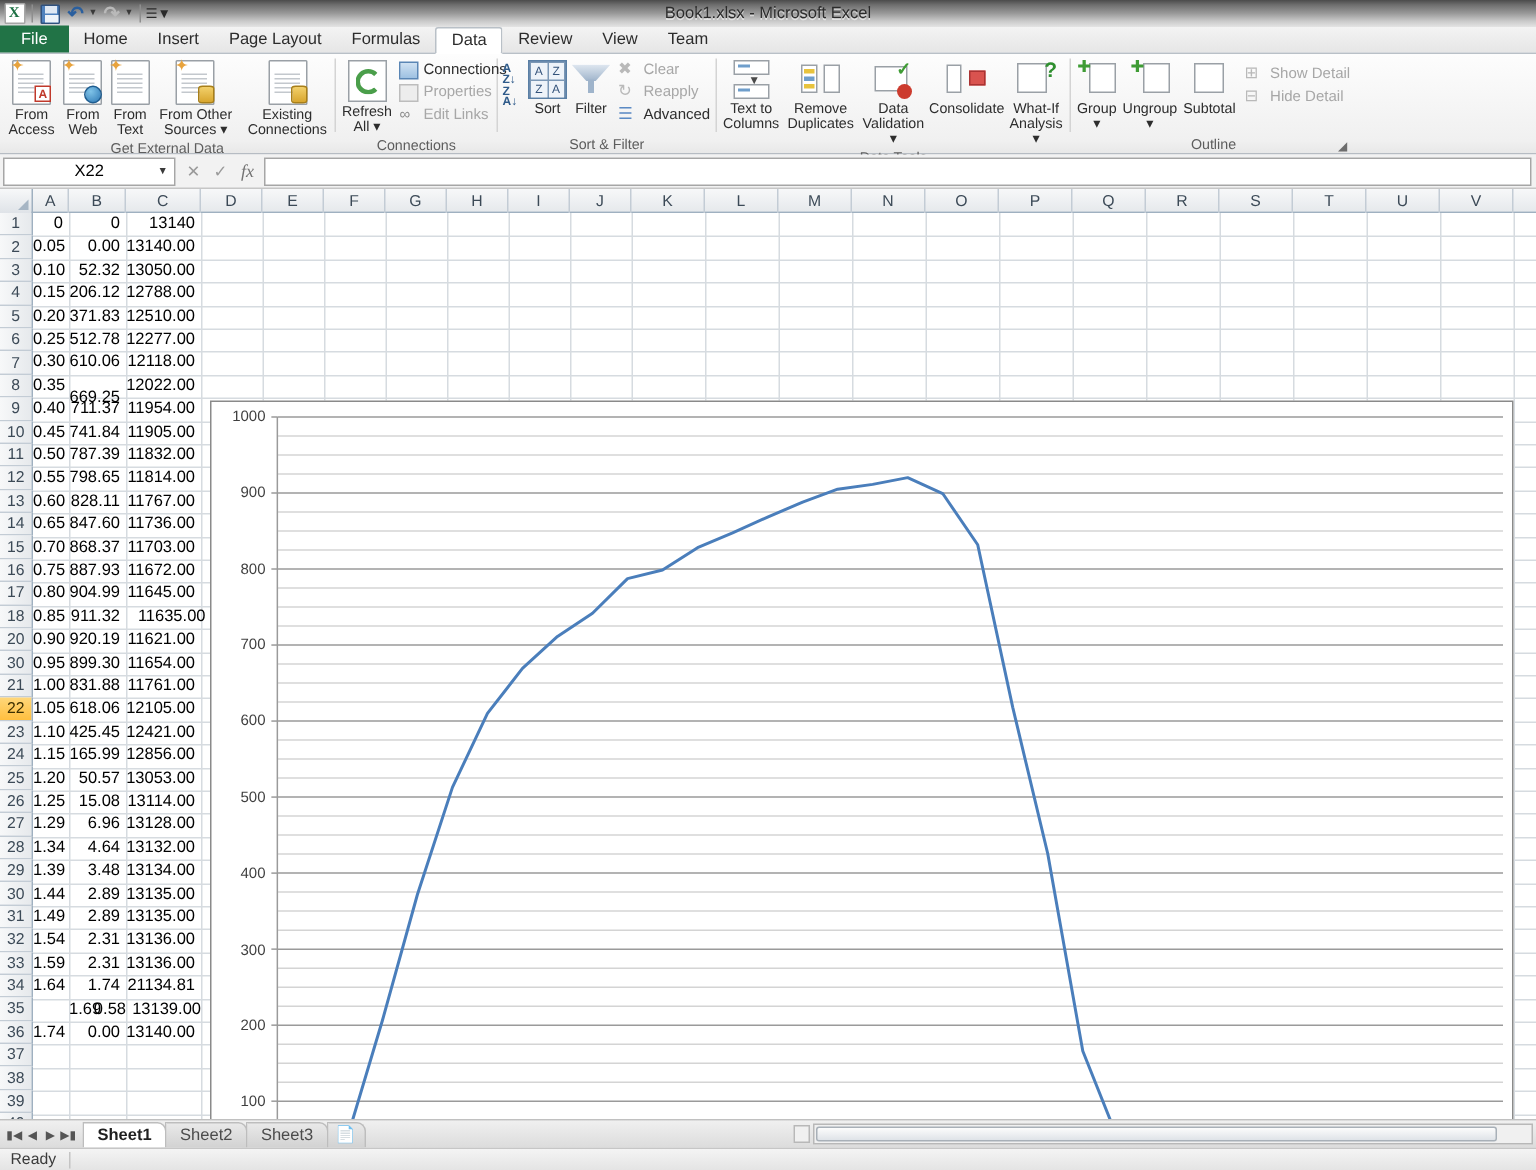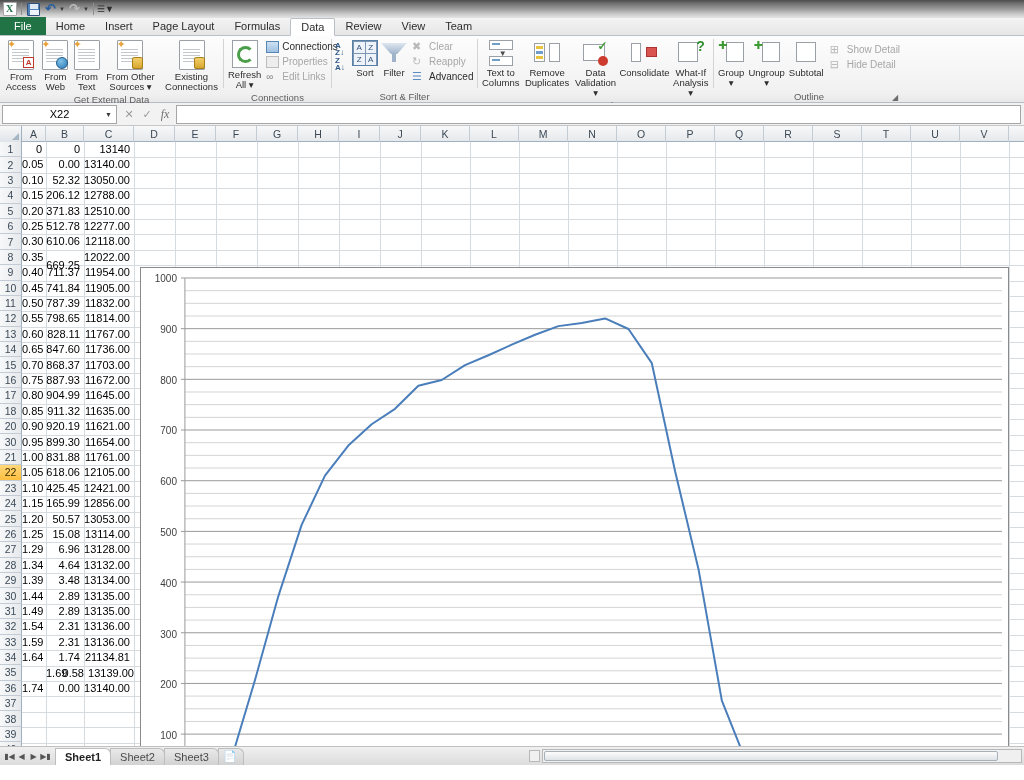--- a/index.html
+++ b/index.html
@@ -218,20 +218,21 @@
       <span class="tiny-arrow">▼</span>
       <div class="qat-icon">
           <span class="redo-ico">↷</span>
         </div>
       <span class="tiny-arrow">▼</span>
       <div class="qat-sep"></div>
       <div class="qat-icon">
           <span class="qat-more">☰▼</span>
         </div>
     </div>
+    <div class="title-text">Book1.xlsx - Microsoft Excel</div>
   </div>
 
   <div class="tabstrip">
     <div class="tab file">File</div>
     <div class="tab">Home</div>
     <div class="tab">Insert</div>
     <div class="tab">Page Layout</div>
     <div class="tab">Formulas</div>
     <div class="tab active">Data</div>
     <div class="tab">Review</div>
@@ -666,21 +667,21 @@
           <div class="cell" style="width: 50px;">11672.00</div>
         </div>
         <div class="cellrow" style="top: 246.4px;">
           <div class="cell" style="width: 24px;">0.80</div>
           <div class="cell" style="width: 38px;">904.99</div>
           <div class="cell" style="width: 50px;">11645.00</div>
         </div>
         <div class="cellrow" style="top: 261.8px;">
           <div class="cell" style="width: 24px;">0.85</div>
           <div class="cell" style="width: 38px;">911.32</div>
-          <div class="cell" style="width: 50px;">11635.00</div>
+          <div class="cell" style="width: 50px; margin-left: 7px;">11635.00</div>
         </div>
         <div class="cellrow" style="top: 277.2px;">
           <div class="cell" style="width: 24px;">0.90</div>
           <div class="cell" style="width: 38px;">920.19</div>
           <div class="cell" style="width: 50px;">11621.00</div>
         </div>
         <div class="cellrow" style="top: 292.6px;">
           <div class="cell" style="width: 24px;">0.95</div>
           <div class="cell" style="width: 38px;">899.30</div>
           <div class="cell" style="width: 50px;">11654.00</div>
@@ -907,14 +908,18 @@
     <div class="stab active">Sheet1</div>
     <div class="stab">Sheet2</div>
     <div class="stab">Sheet3</div>
     <div class="stab newsheet">📄</div>
   </div>
   <div class="hscroll">
     <div class="split"></div>
     <div class="thumb"></div>
   </div>
 
+  <div class="statusbar">
+    <span class="txt">Ready</span>
+    <span class="sep"></span>
+  </div>
 
 </div>
 
 </body></html>

